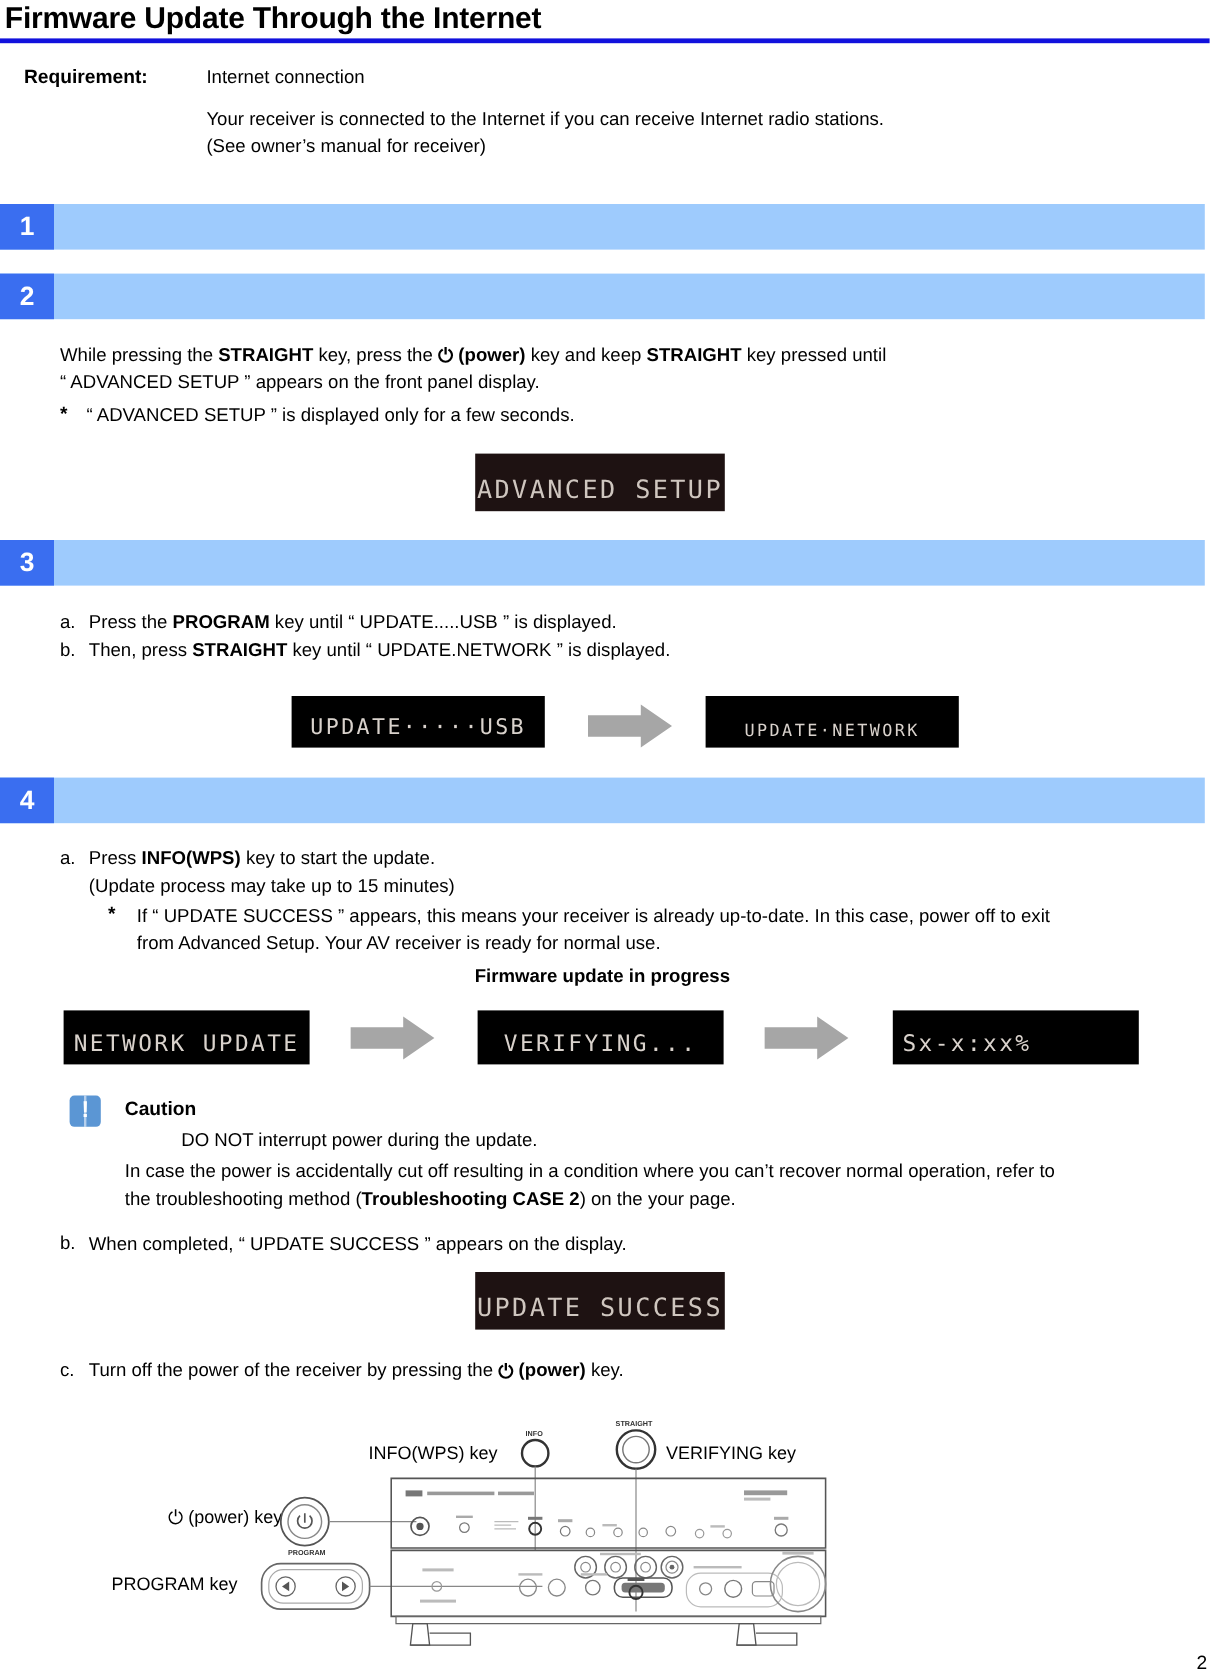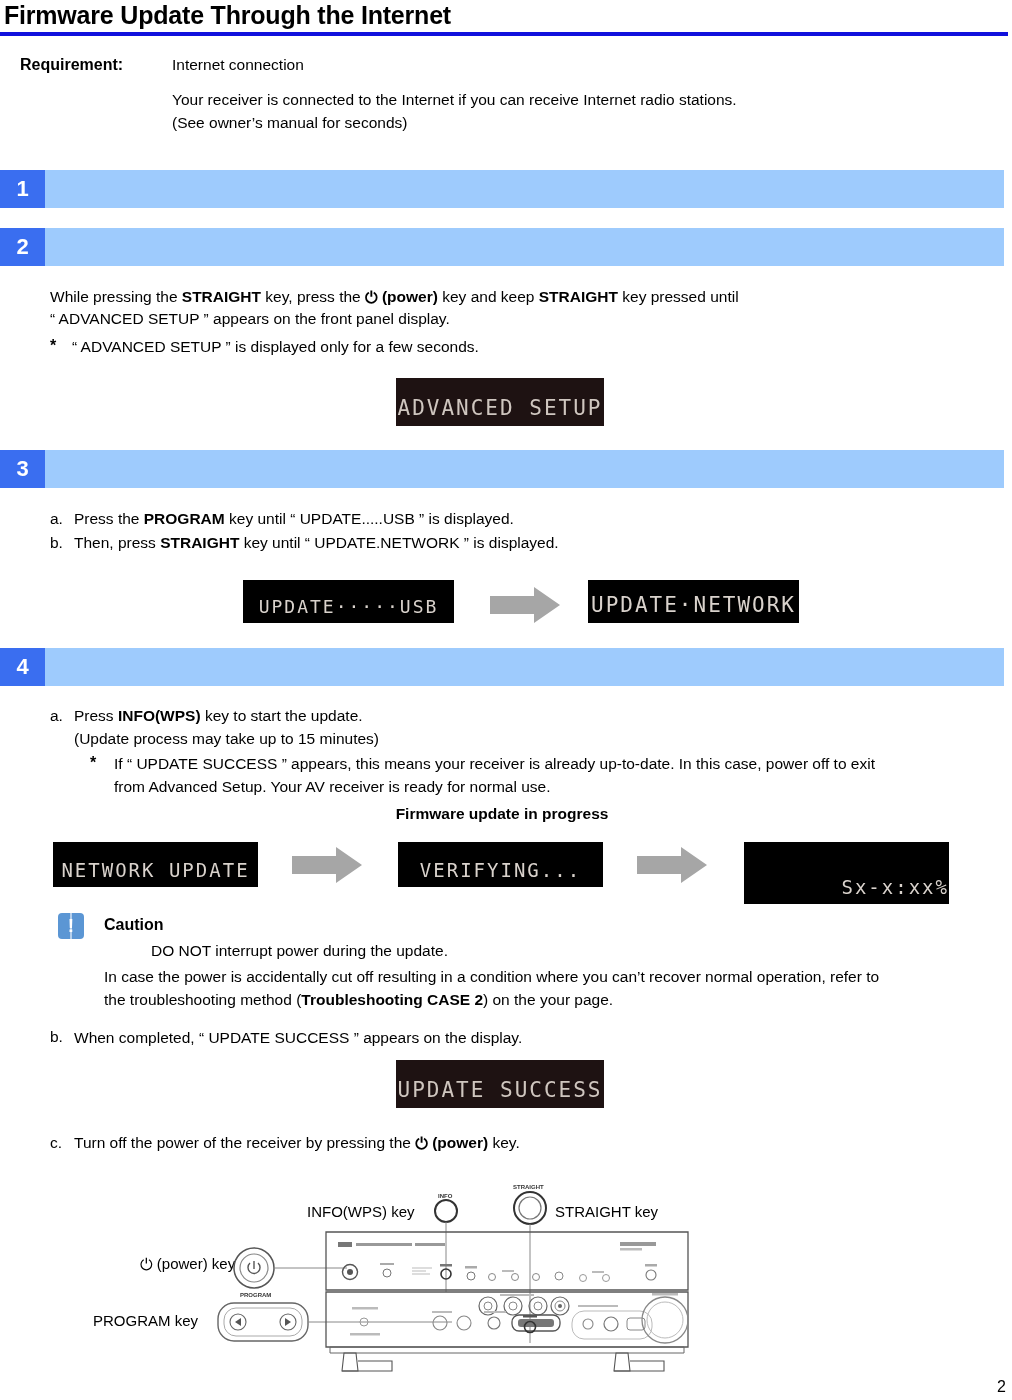--- a/index.html
+++ b/index.html
@@ -203,21 +203,21 @@
 </style>
 </head>
 <body>
 
 <div class="page-title">Firmware Update Through the Internet</div>
 <div class="title-rule"></div>
 
 <div class="req-label">Requirement:</div>
 <div class="req-line1">Internet connection</div>
 <div class="req-line2">Your receiver is connected to the Internet if you can receive Internet radio stations.</div>
-<div class="req-line3">(See owner’s manual for seconds)</div>
+<div class="req-line3">(See owner’s manual for receiver)</div>
 
 <div class="step-bar" style="top:170px;">
   <div class="step-badge">1</div>
   <div class="step-bar-text"></div>
 </div>
 
 <div class="step-bar" style="top:228px;">
   <div class="step-badge">2</div>
   <div class="step-bar-text"></div>
 </div>
@@ -249,21 +249,21 @@
 
 <div class="display" style="left:243px; top:580px; width:211px; height:43px;">
   <span class="dm" style="font-size:18px;">UPDATE·····USB</span>
 </div>
 
 <svg class="arrow" style="left:490px; top:585px;" viewBox="0 0 72 40">
   <path d="M0 11 L44 11 L44 2 L70 20 L44 38 L44 29 L0 29 Z" fill="#a6a6a6"></path>
 </svg>
 
 <div class="display" style="left:588px; top:580px; width:211px; height:43px;">
-  <span class="dm" style="font-size:21px;text-align:center;">UPDATE·NETWORK</span>
+  <span class="dm" style="font-size:14px;text-align:center;">UPDATE·NETWORK</span>
 </div>
 
 <div class="step-bar" style="top:648px;">
   <div class="step-badge">4</div>
   <div class="step-bar-text"></div>
 </div>
 
 <div class="txt" style="left:50px; top:705px;">a.</div>
 <div class="txt" style="left:74px; top:705px;">
   <span>Press </span><b>INFO(WPS)</b><span> key to start the update.</span>
@@ -285,21 +285,21 @@
 </svg>
 
 <div class="display" style="left:398px; top:842px; width:205px; height:45px;">
   <span class="dm" style="font-size:19px;">VERIFYING...</span>
 </div>
 
 <svg class="arrow" style="left:637px; top:845px;" viewBox="0 0 72 40">
   <path d="M0 11 L44 11 L44 2 L70 20 L44 38 L44 29 L0 29 Z" fill="#a6a6a6"></path>
 </svg>
 
-<div class="display" style="left:744px; top:842px; width:205px; height:62px; justify-content:flex-end;">
+<div class="display" style="left:744px; top:842px; width:205px; height:45px; justify-content:flex-start;">
   <span class="dm" style="font-size:19px; padding-left:8px;">Sx-x:xx%</span>
 </div>
 
 <div class="caution-icon" style="left:58px; top:913px;">!</div>
 <div class="txt" style="left:104px; top:914px; font-size:16px; font-weight:bold;">Caution</div>
 <div class="txt" style="left:104px; top:940px;margin-left:47px;">DO NOT interrupt power during the update.</div>
 <div class="txt" style="left:104px; top:966px;">In case the power is accidentally cut off resulting in a condition where you can’t recover normal operation, refer to</div>
 <div class="txt" style="left:104px; top:989px;">
   <span>the troubleshooting method (</span><b>Troubleshooting CASE 2</b><span>) on the your page.</span>
 </div>
@@ -312,21 +312,21 @@
 </div>
 
 <div class="txt" style="left:50px; top:1132px;">c.</div>
 <div class="txt" style="left:74px; top:1132px;">
   <span>Turn off the power of the receiver by pressing the </span><span class="pwr">⏻</span><span>&nbsp;</span><b>(power)</b><span> key.</span>
 </div>
 
 <div id="receiver-diagram">
 
   <div class="lbl" style="left:307px; top:28px;">INFO(WPS) key</div>
-  <div class="lbl" style="left:555px; top:28px;">STRAIGHT key</div>
+  <div class="lbl" style="left:555px; top:28px;">VERIFYING key</div>
   <div class="lbl" style="left:140px; top:80px;">
     <span class="pwr" style="font-weight:normal;">⏻</span>&nbsp;<span>(power) key</span>
   </div>
   <div class="lbl" style="left:93px; top:137px;">PROGRAM key</div>
 
   <svg width="1012" height="210" viewBox="0 0 1012 210" style="position:absolute;left:0;top:0;">
     <g stroke="#4a4a4a" fill="none" stroke-width="1.2">
 
       <circle cx="446" cy="36" r="11" stroke="#333" stroke-width="2"></circle>
       <line x1="446" y1="47" x2="446" y2="117" stroke="#888" stroke-width="1"></line>

